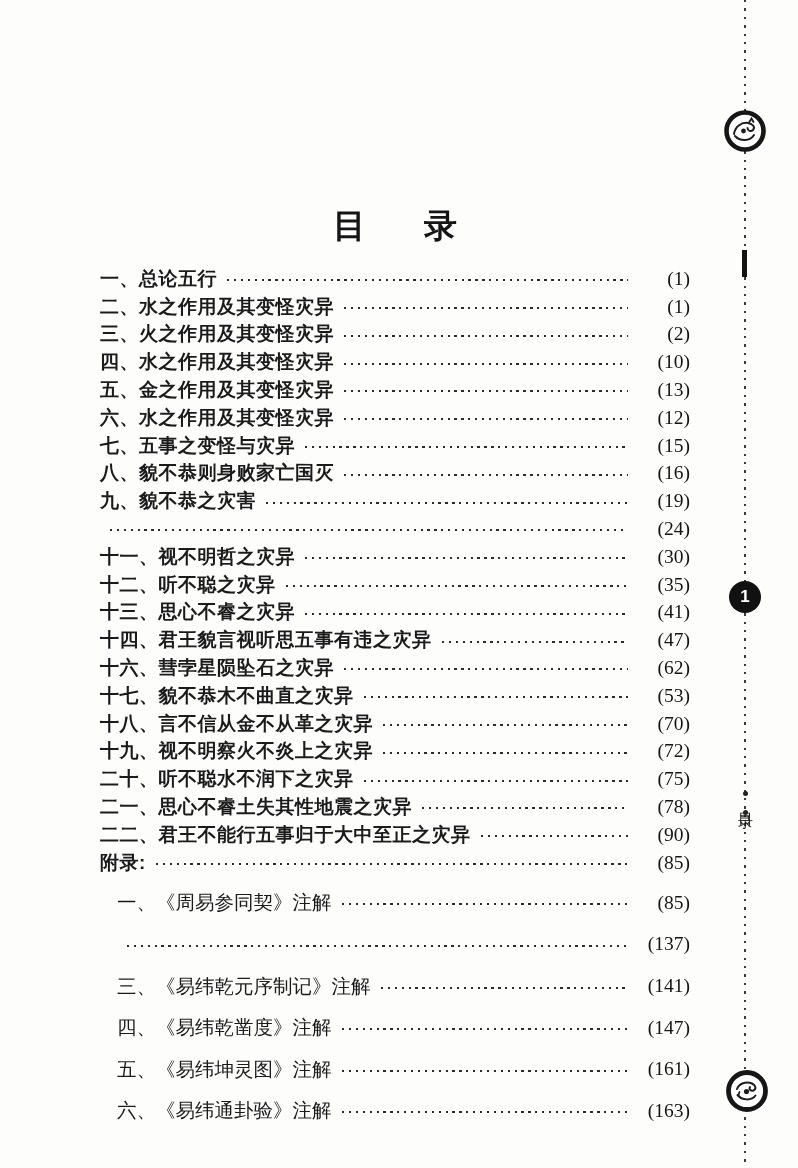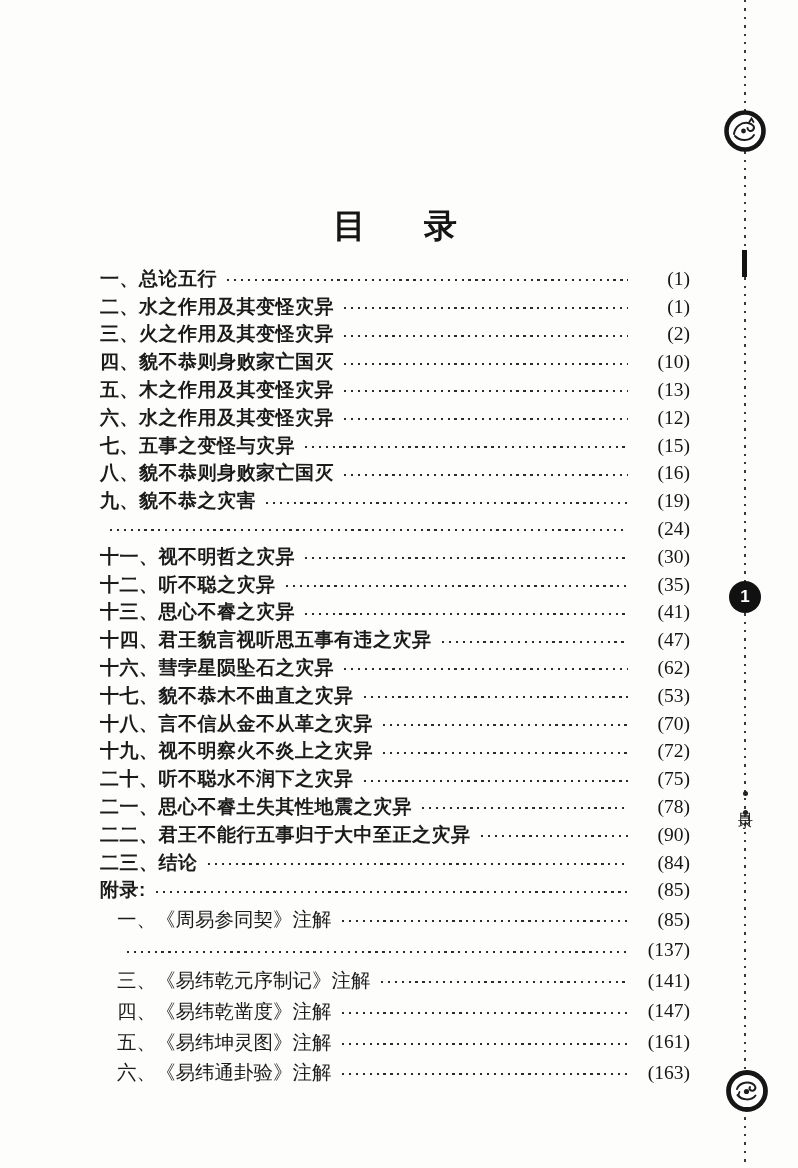--- a/index.html
+++ b/index.html
@@ -56,21 +56,21 @@
   .content { position:absolute; left:100px; top:0; width:590px; }
   .title {
     position:absolute; left:0; top:204px; width:100%; margin:0;
     display:flex; justify-content:center; gap:58px;
     font-size:33px; font-weight:800; color:#151515;
     font-family:"Liberation Sans", sans-serif;
   }
   .toc { position:absolute; left:0; top:265px; width:100%; }
   .row { display:flex; align-items:center; }
   .row.main { height:27.8px; }
-  .row.appendix { height:30.6px; padding-left:17px; }
+  .row.appendix { height:30.6px; padding-left:17px;margin-top:11px; }
   .row .label {
     white-space:nowrap; font-size:19px; color:#1b1b1b;
   }
   .row.main .label {
     font-weight:700; font-family:"Liberation Sans", sans-serif;
     letter-spacing:0.5px;
   }
   .row.appendix .label {
     font-weight:400; font-family:"Liberation Serif", serif;
     font-size:19.5px;
@@ -139,26 +139,26 @@
           <span class="label">二、水之作用及其变怪灾异</span>
           <span class="leader"></span>
           <span class="num">(1)</span>
         </div>
         <div class="row main">
           <span class="label">三、火之作用及其变怪灾异</span>
           <span class="leader"></span>
           <span class="num">(2)</span>
         </div>
         <div class="row main">
-          <span class="label">四、貌不恭则身败家亡国灭</span>
+          <span class="label">四、水之作用及其变怪灾异</span>
           <span class="leader"></span>
           <span class="num">(10)</span>
         </div>
         <div class="row main">
-          <span class="label">五、木之作用及其变怪灾异</span>
+          <span class="label">五、金之作用及其变怪灾异</span>
           <span class="leader"></span>
           <span class="num">(13)</span>
         </div>
         <div class="row main">
           <span class="label">六、水之作用及其变怪灾异</span>
           <span class="leader"></span>
           <span class="num">(12)</span>
         </div>
         <div class="row main">
           <span class="label">七、五事之变怪与灾异</span>
@@ -226,25 +226,20 @@
         </div>
         <div class="row main">
           <span class="label">二一、思心不睿土失其性地震之灾异</span>
           <span class="leader"></span>
           <span class="num">(78)</span>
         </div>
         <div class="row main">
           <span class="label">二二、君王不能行五事归于大中至正之灾异</span>
           <span class="leader"></span>
           <span class="num">(90)</span>
-        </div>
-        <div class="row main">
-          <span class="label">二三、结论</span>
-          <span class="leader"></span>
-          <span class="num">(84)</span>
         </div>
         <div class="row main">
           <span class="label">附录:</span>
           <span class="leader"></span>
           <span class="num">(85)</span>
         </div>
         <div class="row appendix">
           <span class="label">一、《周易参同契》注解</span>
           <span class="leader"></span>
           <span class="num">(85)</span>

